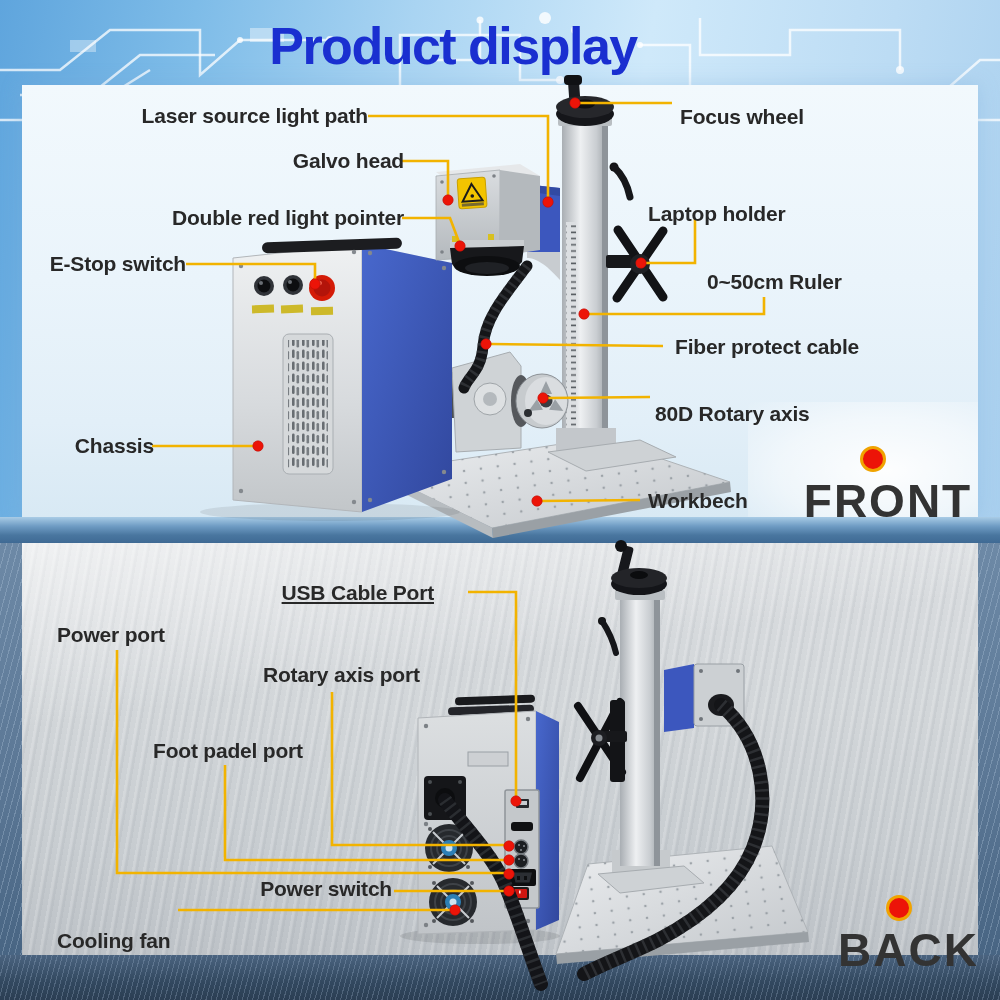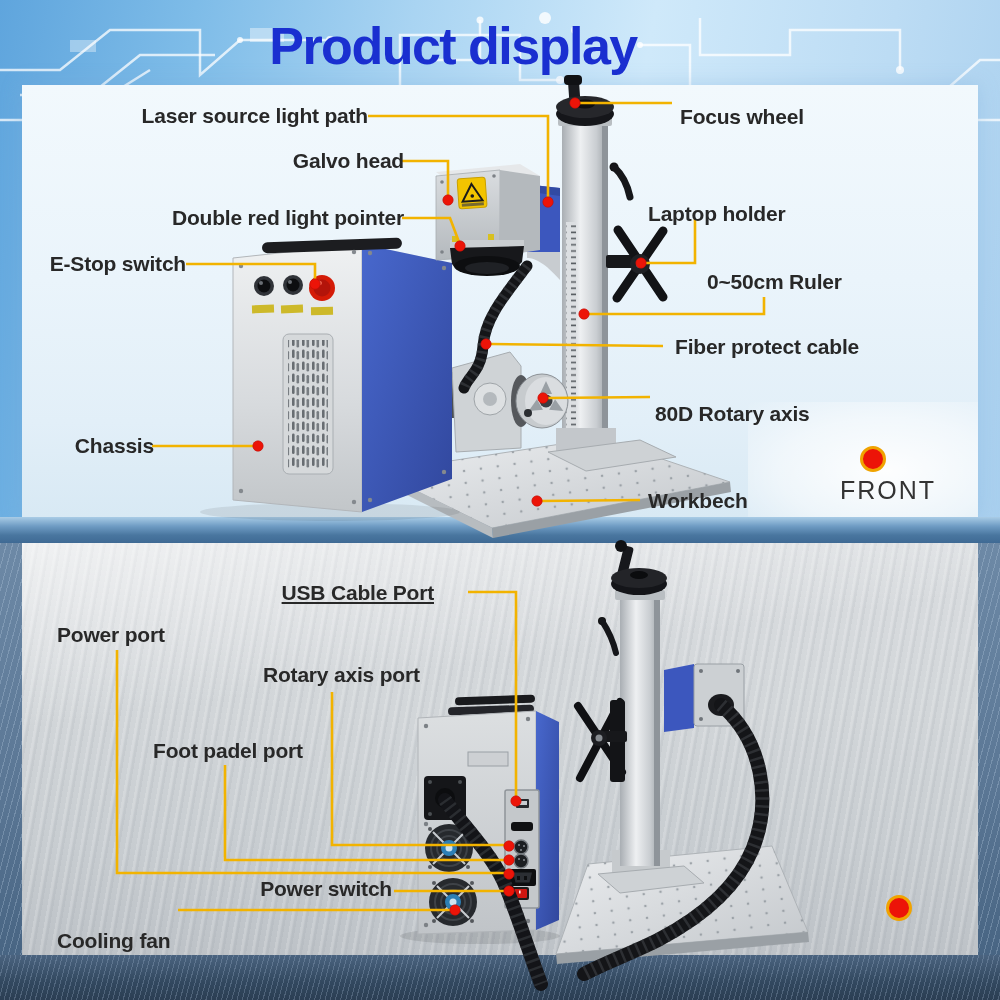--- a/index.html
+++ b/index.html
@@ -47,21 +47,21 @@
   .lbl-workb   {left:648px;top:489px;}
   .lbl-usb     {right:566px;top:581px;text-decoration:underline;}
   .lbl-powerp  {left:57px; top:623px;}
   .lbl-rotaryp {left:263px;top:663px;}
   .lbl-footp   {left:153px;top:739px;}
   .lbl-powersw {right:608px;top:877px;}
   .lbl-coolfan {left:57px; top:897px;margin-top:32px;}
 
   
   .badge{position:absolute;text-align:center;}
-  .badge .txt{font-size:25px;font-weight:400;color:#333;letter-spacing:2px;line-height:1;}
+  .badge .txt{font-size:46px;font-weight:700;color:#333;letter-spacing:2px;line-height:1;}
   .badge .dot{display:block;margin:0 auto 6px auto;width:26px;height:26px;border-radius:50%;
               background:#ec1408;border:3px solid #f0a300;box-sizing:border-box;}
   .badge-front{left:800px;top:446px;width:176px;}
   .badge-front .dot{margin-left:60px;}
   .badge-back{left:838px;top:895px;width:126px;}
   .badge-back .dot{margin-left:48px;}
 
   
   .title{position:absolute;left:0;top:16px;width:906px;margin:0;text-align:center;
          font-size:52px;font-weight:800;letter-spacing:-1.5px;color:#1a2fd0;}
@@ -497,15 +497,16 @@
   <div class="lbl lbl-footp">Foot padel port</div>
   <div class="lbl lbl-powersw">Power switch</div>
   <div class="lbl lbl-coolfan">Cooling fan</div>
 
   <div class="badge badge-front">
     <span class="dot"></span>
     <div class="txt">FRONT</div>
   </div>
   <div class="badge badge-back">
     <span class="dot"></span>
+    <div class="txt">BACK</div>
   </div>
 
 </div>
 
 </body></html>

